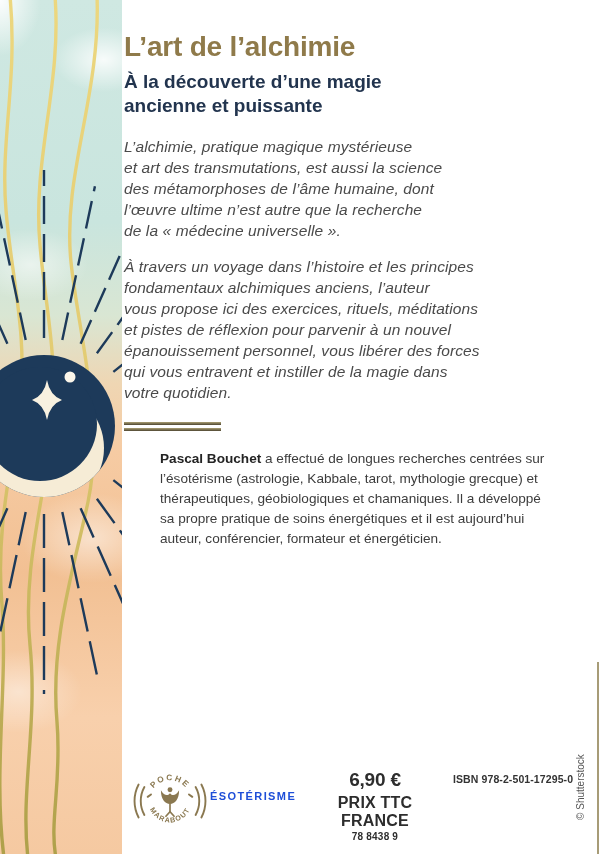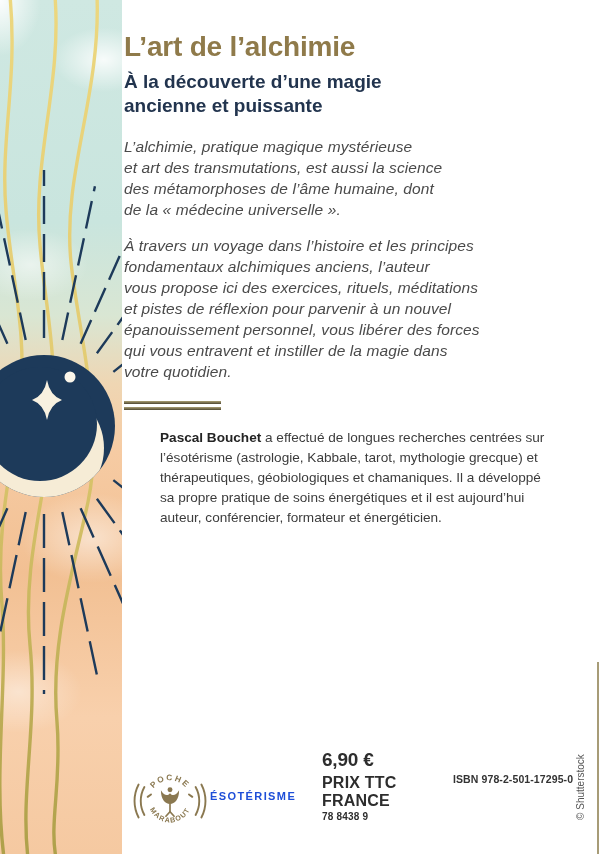--- a/index.html
+++ b/index.html
@@ -43,21 +43,21 @@
     display:block;font-size:13.6px;line-height:20px;white-space:nowrap;color:#3c3c3c;padding-left:36px;
   }
   .bio b{font-weight:700;color:#242424;}
   
   .logo{position:absolute;left:132px;top:763px;}
   .logo-text{font-family:"Liberation Sans","DejaVu Sans",sans-serif;font-weight:700;fill:#8a7850;}
   .collection{
     position:absolute;left:210px;top:790px;font-size:11px;font-weight:700;
     letter-spacing:1.4px;color:#1d4ed8;
   }
-  .price-block{position:absolute;left:322px;top:749px;width:106px;text-align:left;color:#2d2d2d;}
+  .price-block{position:absolute;left:322px;top:769px;width:106px;text-align:center;color:#2d2d2d;}
   .price{font-size:19px;font-weight:700;letter-spacing:-0.2px;}
   .price-note{font-size:16px;font-weight:700;margin-top:3px;letter-spacing:0.2px;}
   .price-code{font-size:10px;font-weight:700;margin-top:1px;letter-spacing:0.2px;}
   .isbn{position:absolute;left:453px;top:773px;font-size:10.5px;font-weight:600;color:#333;letter-spacing:0.1px;}
   .credit{
     position:absolute;left:537px;top:781px;width:88px;height:12px;text-align:center;
     transform:rotate(-90deg);transform-origin:center;font-size:10px;color:#555;
   }
   .edge-line{position:absolute;left:597px;top:662px;width:2px;height:192px;background:#a79c77;}
 </style>
@@ -131,20 +131,21 @@
 
     <h2 class="subtitle">
       <span class="line" style="display:block">À la découverte d’une magie</span>
       <span class="line" style="display:block">ancienne et puissante</span>
     </h2>
 
     <p class="para">
       <span class="line">L’alchimie, pratique magique mystérieuse</span>
       <span class="line">et art des transmutations, est aussi la science</span>
       <span class="line">des métamorphoses de l’âme humaine, dont</span>
+      <span class="line">l’œuvre ultime n’est autre que la recherche</span>
       <span class="line">de la « médecine universelle ».</span>
     </p>
 
     <p class="para">
       <span class="line">À travers un voyage dans l’histoire et les principes</span>
       <span class="line">fondamentaux alchimiques anciens, l’auteur</span>
       <span class="line">vous propose ici des exercices, rituels, méditations</span>
       <span class="line">et pistes de réflexion pour parvenir à un nouvel</span>
       <span class="line">épanouissement personnel, vous libérer des forces</span>
       <span class="line">qui vous entravent et instiller de la magie dans</span>

